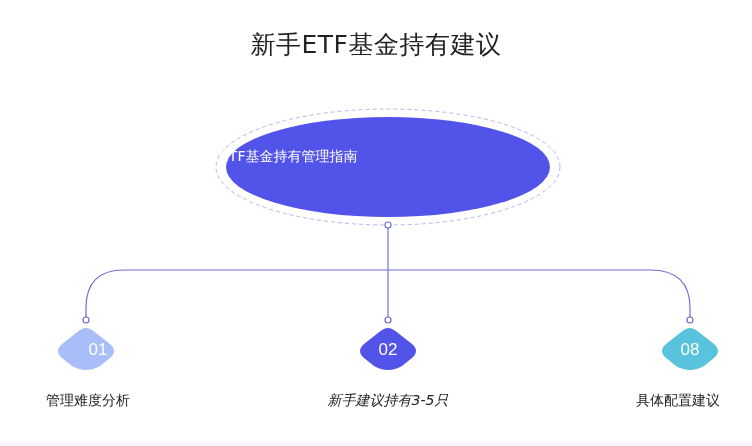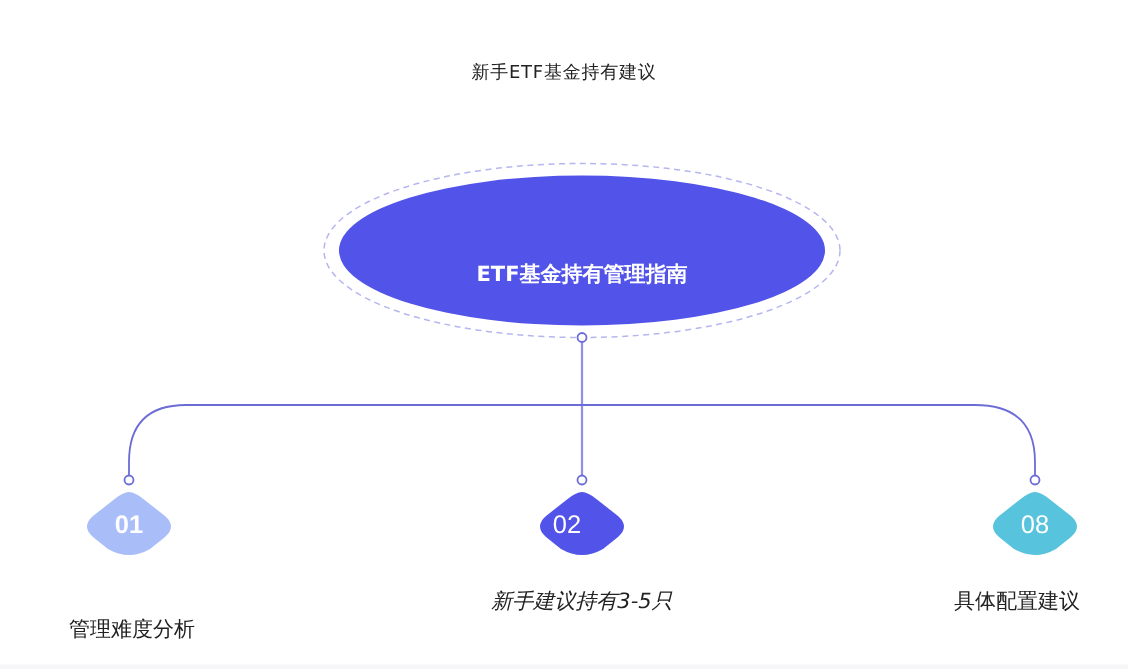--- a/index.html
+++ b/index.html
@@ -3,26 +3,26 @@
 <meta charset="utf-8">
 <style>
   html, body { margin: 0; padding: 0; }
   body {
     width: 752px; height: 446px; background: #ffffff; position: relative; overflow: hidden;
     font-family: "DejaVu Sans", "Liberation Sans", sans-serif;
   }
   .bottom-strip { position: absolute; left: 0; right: 0; bottom: 0; height: 3px; background: #f6f6f8; }
   .title {
     position: absolute; left: 0; width: 752px; top: 28px; text-align: center;
-    font-size: 12px; color: #222; letter-spacing: 0.5px; margin-top: 12px;
+    font-size: 25px; color: #222; letter-spacing: 0.5px;
   }
   svg.connectors { position: absolute; left: 0; top: 0; }
   .center-label {
-    position: absolute; left: 220px; width: 336px; top: 174px; text-align: center;
-    color: #ffffff; font-size: 14px; font-weight: bold;
+    position: absolute; left: 220px; width: 336px; top: 148px; text-align: left;
+    color: #ffffff; font-size: 14px;
   }
   .badge-num {
     position: absolute; width: 60px; text-align: center; color: #ffffff; font-size: 17px;
     top: 340px; font-family: "Liberation Sans", sans-serif;
   }
   .step-label {
     position: absolute; top: 392px; font-size: 14px; color: #222; text-align: center; width: 160px;
   }
 </style>
 </head>
@@ -45,21 +45,21 @@
   <circle cx="388" cy="320" r="3" fill="#fff" stroke="#6c6cd6" stroke-width="1.2"></circle>
   <circle cx="690" cy="320" r="3" fill="#fff" stroke="#6c6cd6" stroke-width="1.2"></circle>
 
   <path d="M86 328 Q90 328 96 333 L110 344 Q118 351 110 358 L100 366 Q86 374 72 366 L62 358 Q54 351 62 344 L76 333 Q82 328 86 328 Z" fill="#a9bef8"></path>
   <path d="M388 328 Q392 328 398 333 L412 344 Q420 351 412 358 L402 366 Q388 374 374 366 L364 358 Q356 351 364 344 L378 333 Q384 328 388 328 Z" fill="#5253e8"></path>
   <path d="M690 328 Q694 328 700 333 L714 344 Q722 351 714 358 L704 366 Q690 374 676 366 L666 358 Q658 351 666 344 L680 333 Q686 328 690 328 Z" fill="#57c3dd"></path>
 </svg>
 
 <div class="center-label">ETF基金持有管理指南</div>
 
-<div class="badge-num" style="left:56px;font-weight:bold;">01</div>
-<div class="badge-num" style="left:348px;">02</div>
+<div class="badge-num" style="left:68px;">01</div>
+<div class="badge-num" style="left:358px;">02</div>
 <div class="badge-num" style="left:660px;">08</div>
 
-<div class="step-label" style="left:8px;margin-top:19px;">管理难度分析</div>
+<div class="step-label" style="left:8px;">管理难度分析</div>
 <div class="step-label" style="left:308px;font-style:italic;">新手建议持有3-5只</div>
 <div class="step-label" style="left:598px;">具体配置建议</div>
 
 <div class="bottom-strip"></div>
 
 </body></html>

